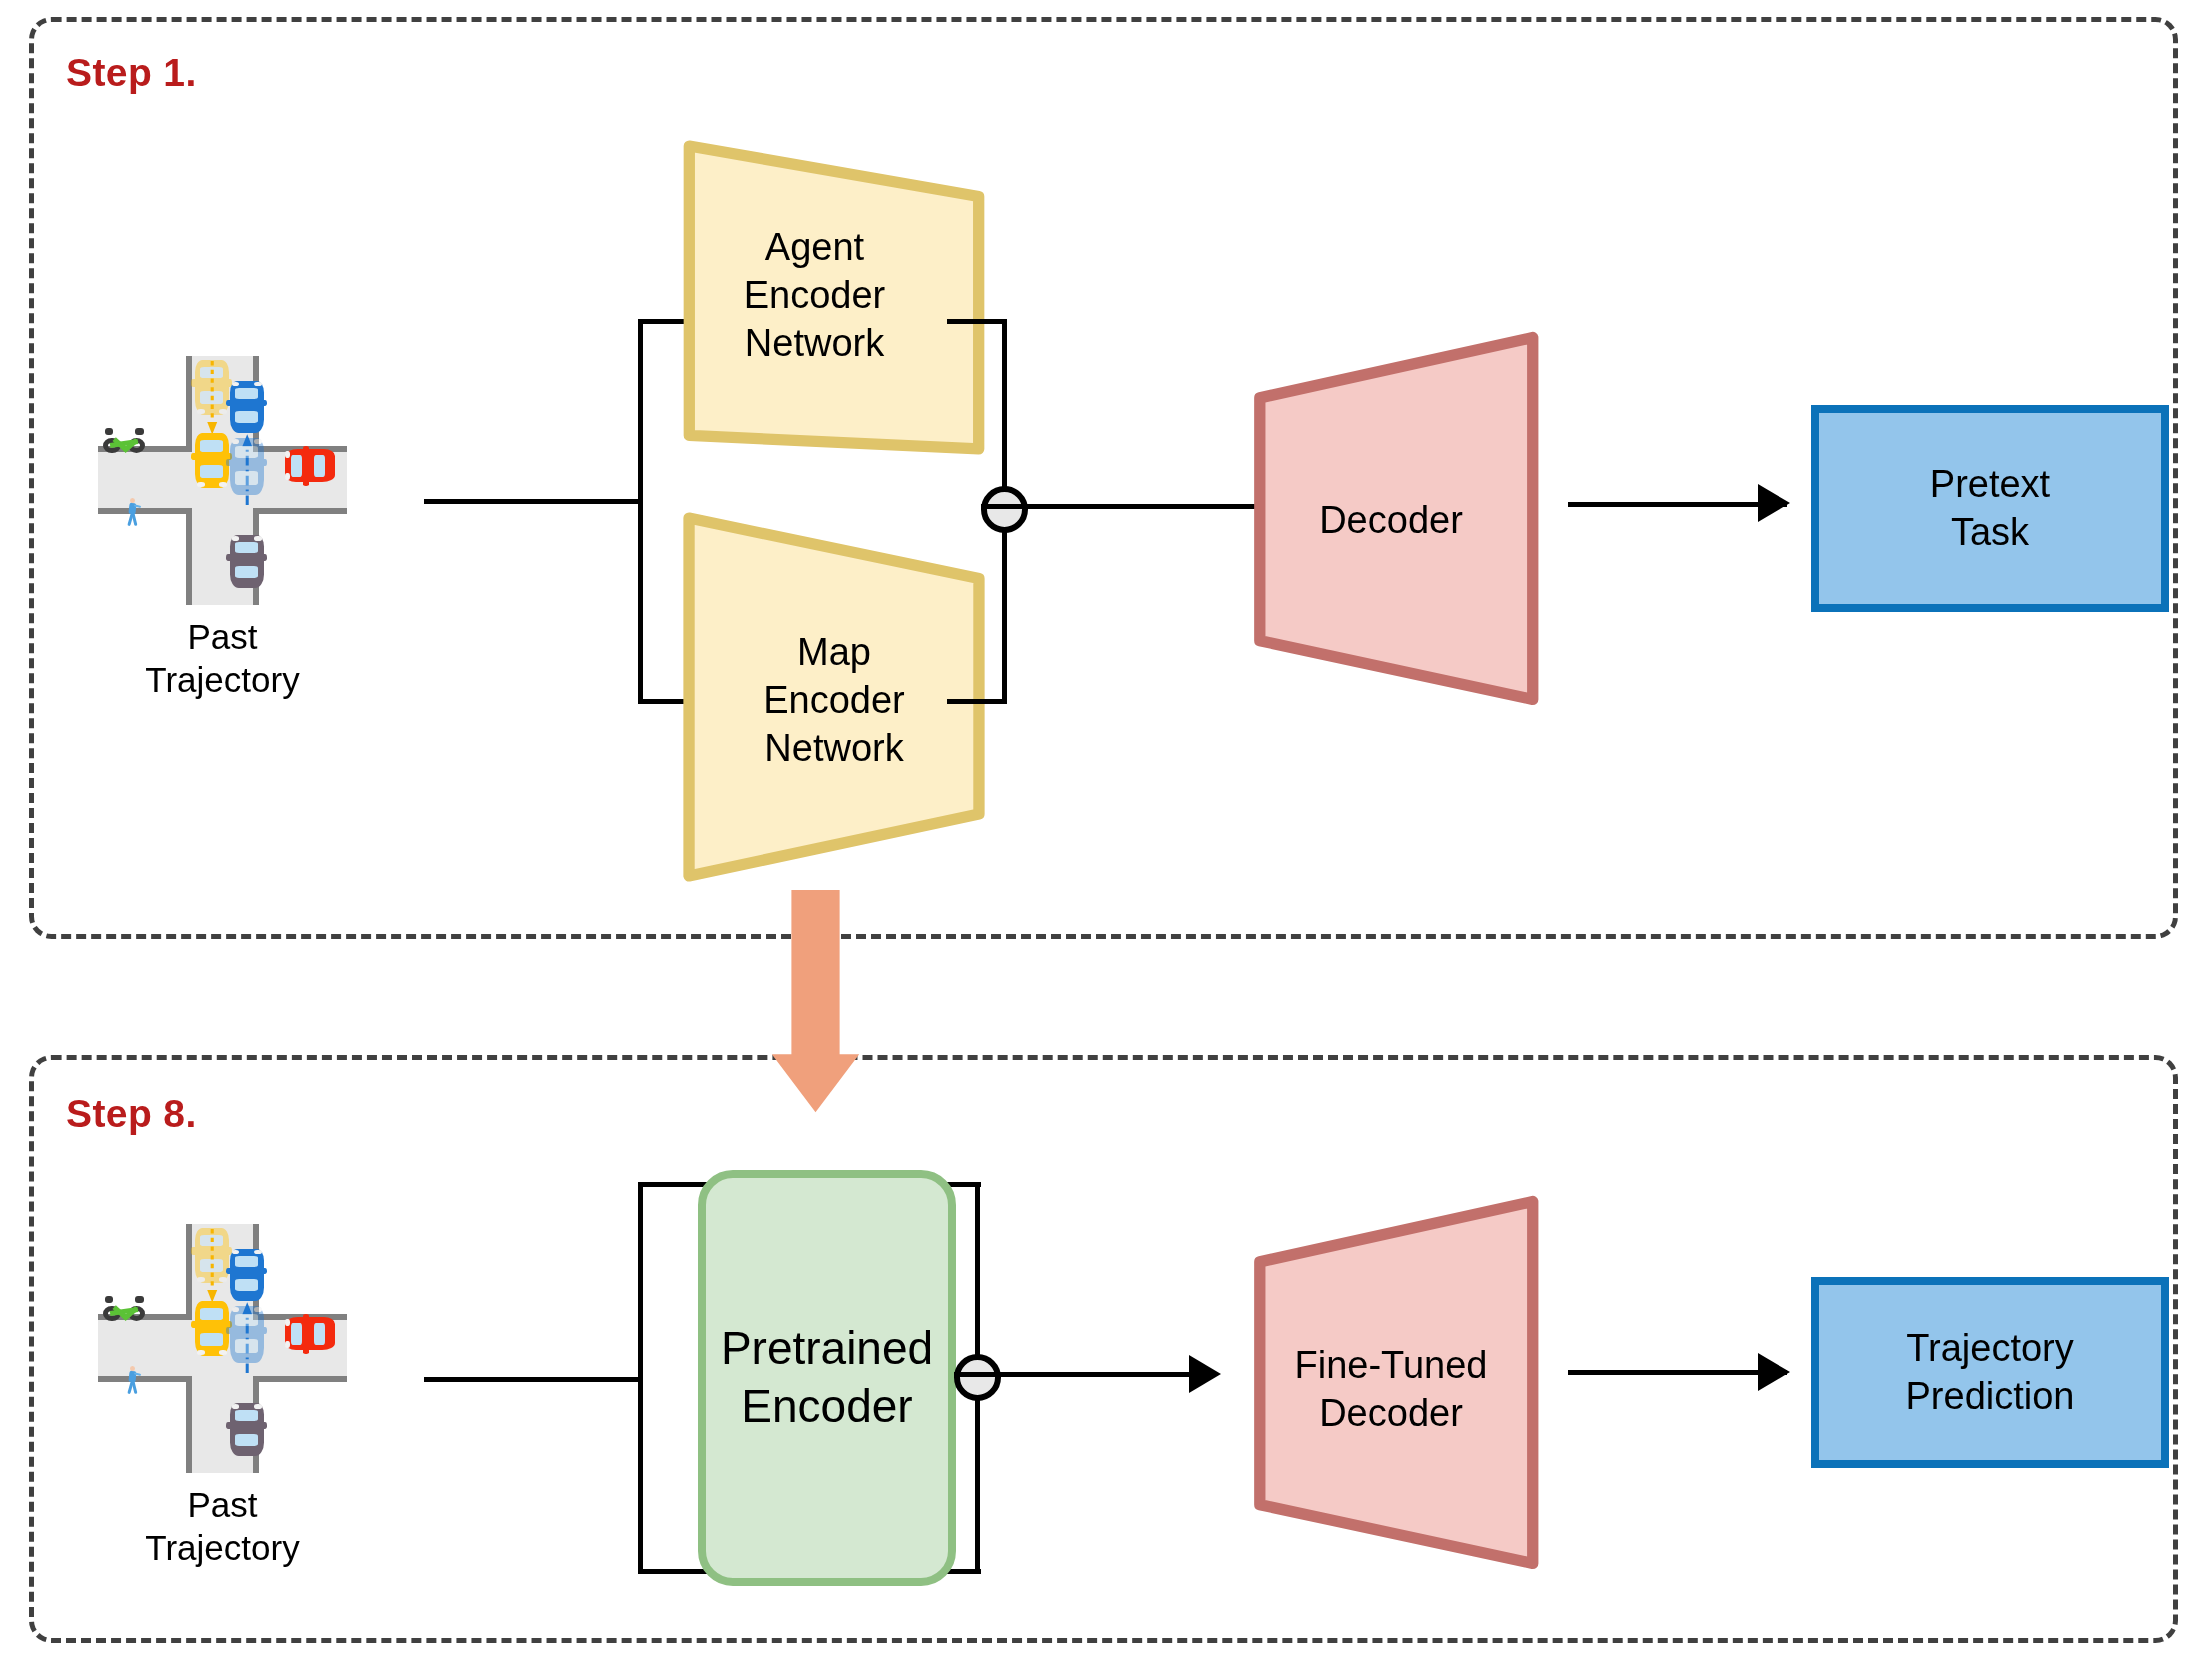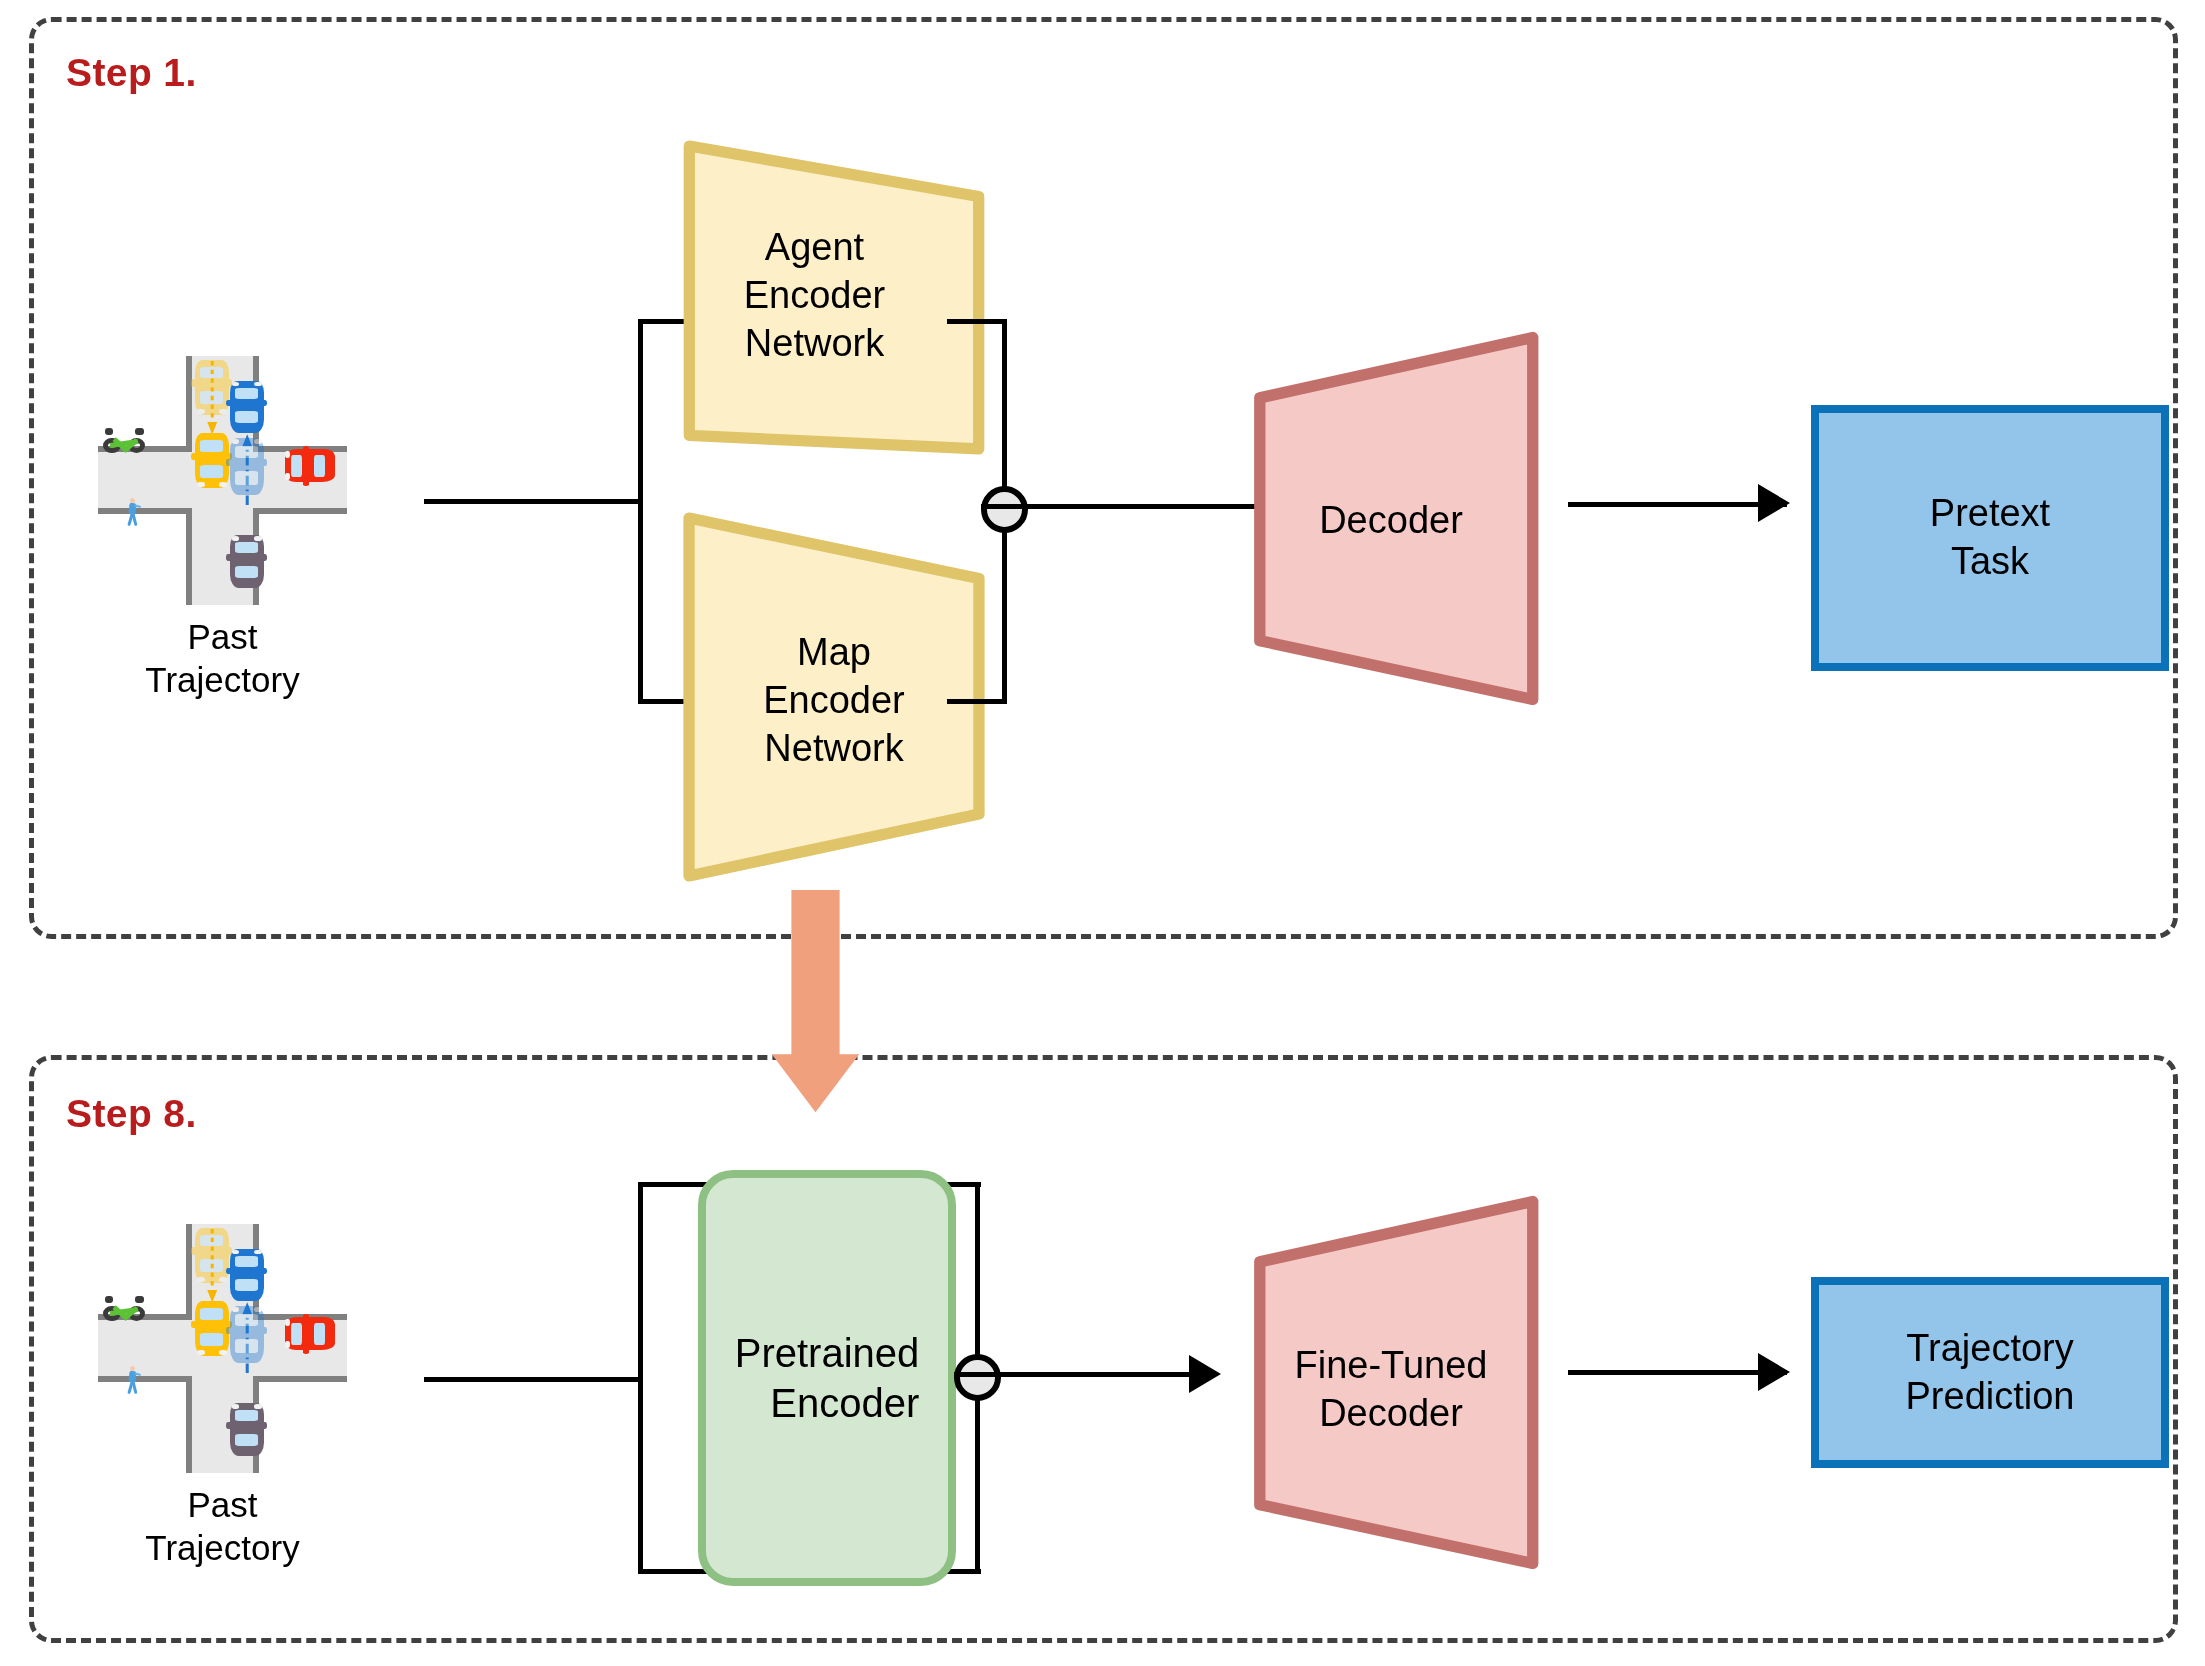--- a/index.html
+++ b/index.html
@@ -180,22 +180,22 @@
     text-align: center;
     font-size: 38px;
     line-height: 1.26;
     white-space: pre-line;
     color: #000;
   }
 
   .rounded-block {
     position: absolute;
     display: flex; align-items: center; justify-content: center;
-    text-align: right;
-    font-size: 40px;
+    text-align: center;
+    font-size: 46px;
     line-height: 1.26;
     white-space: pre-line;
     color: #000;
     border-radius: 35px;
   }
 
   
   .wire { position: absolute; background: #000; }
   .wire-h { height: 5.3px; }
   .wire-v { width: 5.3px; }
@@ -381,21 +381,21 @@
   <div class="trapz" id="decoder1" style="left:1243px; top:330px; width:296px; height:377px;">
     <svg width="296" height="377" viewBox="0 0 392 500">
       <polygon points="22,90 384,10 384,490 22,412" fill="#F5CAC6" stroke="#C2706B" stroke-width="15" stroke-linejoin="round"></polygon>
     </svg>
     <div class="block-text" style="top:167px;">Decoder</div>
   </div>
 
   <div class="wire wire-h" style="left:1568px; top:502px; width:219px;"></div>
   <div class="arrow-head" style="left:1758px; top:484px;"></div>
 
-  <div class="rect-block" id="pretext-task" style="left:1811px; top:405px; width:358px; height:266px; background:#93C5EB; border:8.3px solid #0B72B9;">Pretext
+  <div class="rect-block" id="pretext-task" style="left:1811px; top:405px; width:358px; height:207px; background:#93C5EB; border:8.3px solid #0B72B9;">Pretext
 Task</div>
 
   <svg id="kt-arrow" style="left:770px; top:890px; width:91px; height:226px;" viewBox="0 0 120 300">
     <polygon points="28,0 92,0 92,218 118,218 60,295 2,218 28,218" fill="#F0A07C"></polygon>
   </svg>
 
   <div id="step2-box" class="step-box"></div>
   <div id="step2-label" class="step-label">Step 8.</div>
 
   <div class="scene" id="scene2" style="left:98px; top:1224px; width:249px; height:249px;">

